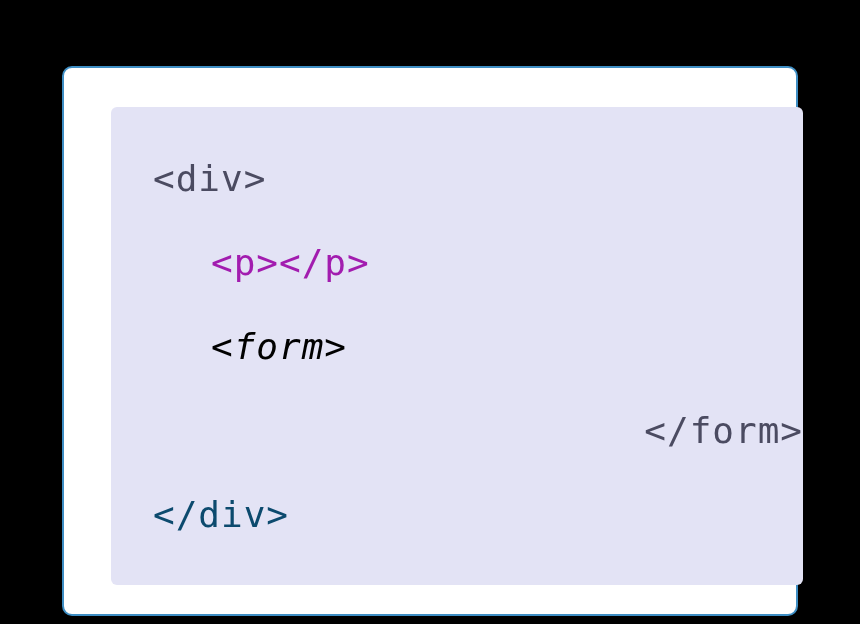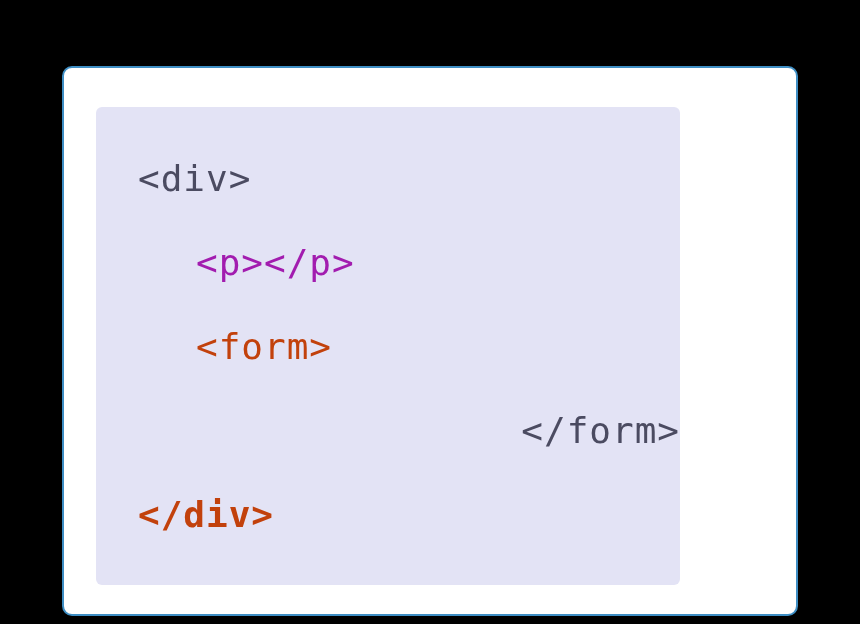--- a/index.html
+++ b/index.html
@@ -20,23 +20,23 @@
     top: 66px;
     width: 736px;
     height: 550px;
     box-sizing: border-box;
     background: #ffffff;
     border: 2px solid #3e8ec4;
     border-radius: 10px;
   }
   .code-block {
     position: absolute;
-    left: 32px;
+    left: 47px;
     top: 39px;
-    width: 584px;
+    width: 692px;
     height: 478px;
     box-sizing: border-box;
     background: #e3e3f5;
     border-radius: 6px;
     padding: 30px 0 0 42px;
     overflow: hidden;
   }
   .code-line {
     font-size: 36px;
     line-height: 84px;
@@ -45,17 +45,17 @@
     white-space: pre;
   }
 </style>
 </head>
 <body>
 
 <div class="card">
   <div class="code-block" id="code-block" style="background: rgb(227, 227, 245);">
       <div class="code-line" style="padding-left: 0px; color: rgb(75, 75, 97);">&lt;div&gt;</div>
       <div class="code-line" style="padding-left: 58px; color: #a21caf;">&lt;p&gt;&lt;/p&gt;</div>
-      <div class="code-line" style="padding-left: 58px; color: #c2410c;">&lt;form&gt;</div>
+      <div class="code-line" style="padding-left: 58px; color: #000000; font-style: italic;">&lt;form&gt;</div>
       <div class="code-line" style="padding-left: 58px; color: rgb(75, 75, 97); text-align: right;">&lt;/form&gt;</div>
-      <div class="code-line" style="padding-left: 0px; color: #c2410c; font-weight: bold;">&lt;/div&gt;</div>
+      <div class="code-line" style="padding-left: 0px; color: #0c4a6e;">&lt;/div&gt;</div>
     </div>
 </div>
 
 </body></html>

